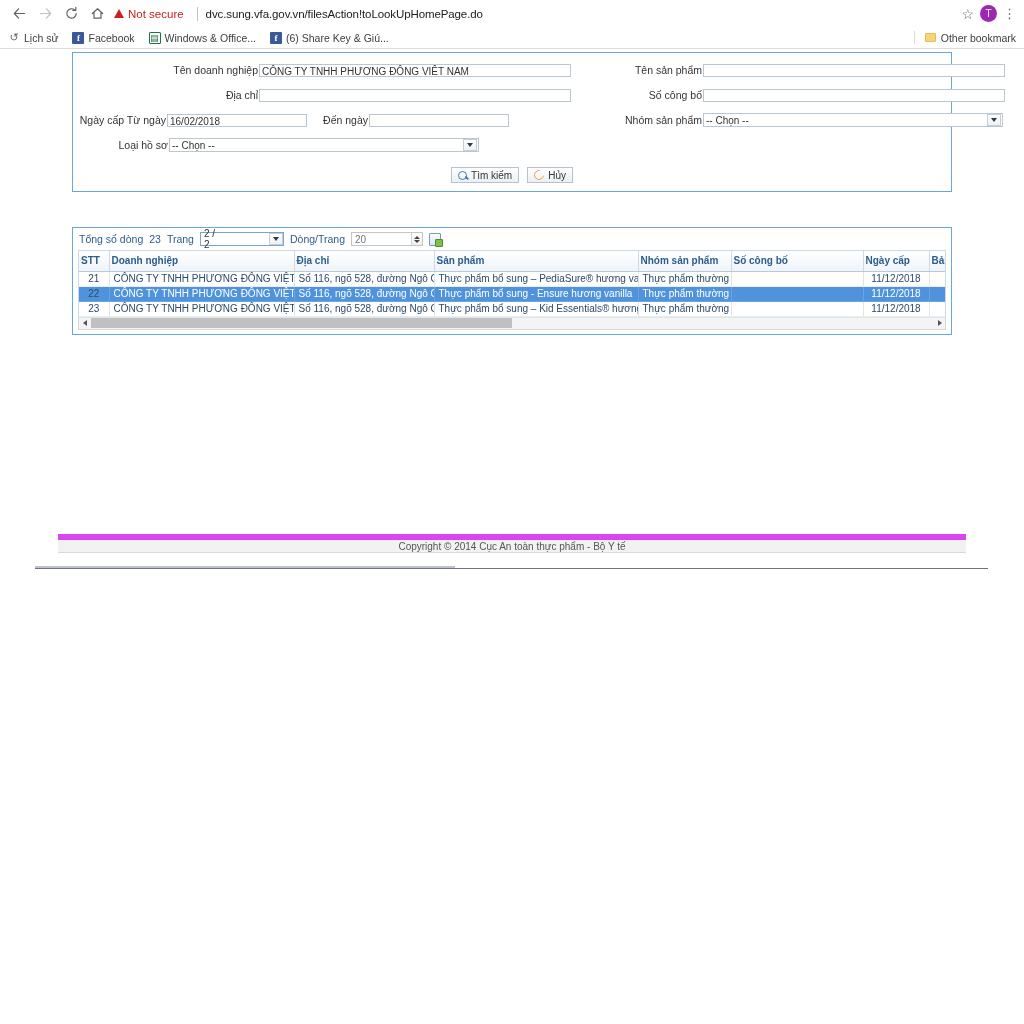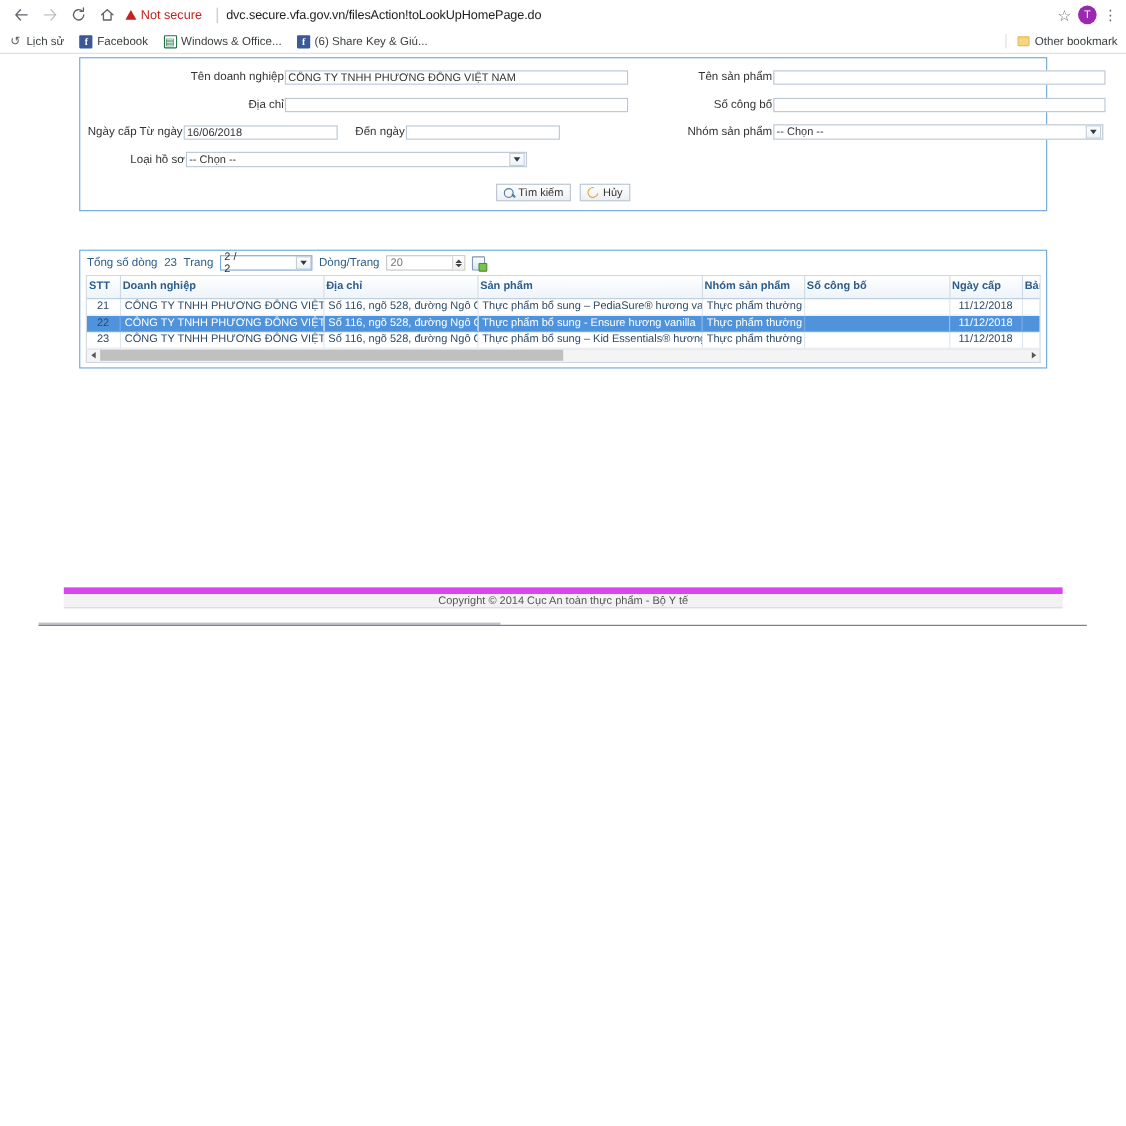--- a/index.html
+++ b/index.html
@@ -412,21 +412,21 @@
           <path d="M2.5 8 L8 3 L13.5 8 M4.3 7.3 V13 H11.7 V7.3" stroke="#5f6368" stroke-width="1.3" fill="none" stroke-linecap="round" stroke-linejoin="round"></path>
         </svg>
     </div>
 
     <div id="omnibox">
       <div id="not-secure-wrap">
         <div id="warn-tri"></div>
         <span id="not-secure-label">Not secure</span>
       </div>
       <div id="omnibox-sep"></div>
-      <span id="url-text">dvc.secure.vfa.gov.vn/filesAction!toLookUpHomePage.do</span>
+      <span id="url-text">dvc.sung.vfa.gov.vn/filesAction!toLookUpHomePage.do</span>
     </div>
 
     <div id="star-icon">☆</div>
     <div id="avatar">T</div>
     <div id="menu-dots">⋮</div>
   </div>
 
   <div id="bookmark-row">
     <div class="bm">
       <span class="bm-ico history">↺</span>
@@ -461,21 +461,21 @@
         <div class="frow">
           <div class="flabel" style="width:186px">Tên doanh nghiệp</div>
           <div class="finput" style="width:312px" placeholder="">CÔNG TY TNHH PHƯƠNG ĐÔNG VIỆT NAM</div>
         </div>
         <div class="frow">
           <div class="flabel" style="width:186px">Địa chỉ</div>
           <div class="finput" style="width:312px"></div>
         </div>
         <div class="frow">
           <div class="flabel" style="width:94px">Ngày cấp Từ ngày</div>
-          <div class="finput" style="width:140px">16/06/2018</div>
+          <div class="finput" style="width:140px">16/02/2018</div>
           <div class="flabel" style="width:62px">Đến ngày</div>
           <div class="finput" style="width:140px"></div>
         </div>
         <div class="frow">
           <div class="flabel" style="width:96px">Loại hồ sơ</div>
           <div class="fselect" style="width:310px">
             <span>-- Chọn --</span>
             <span class="arrow-box">
                 <span class="caret-down"></span>
               </span>

